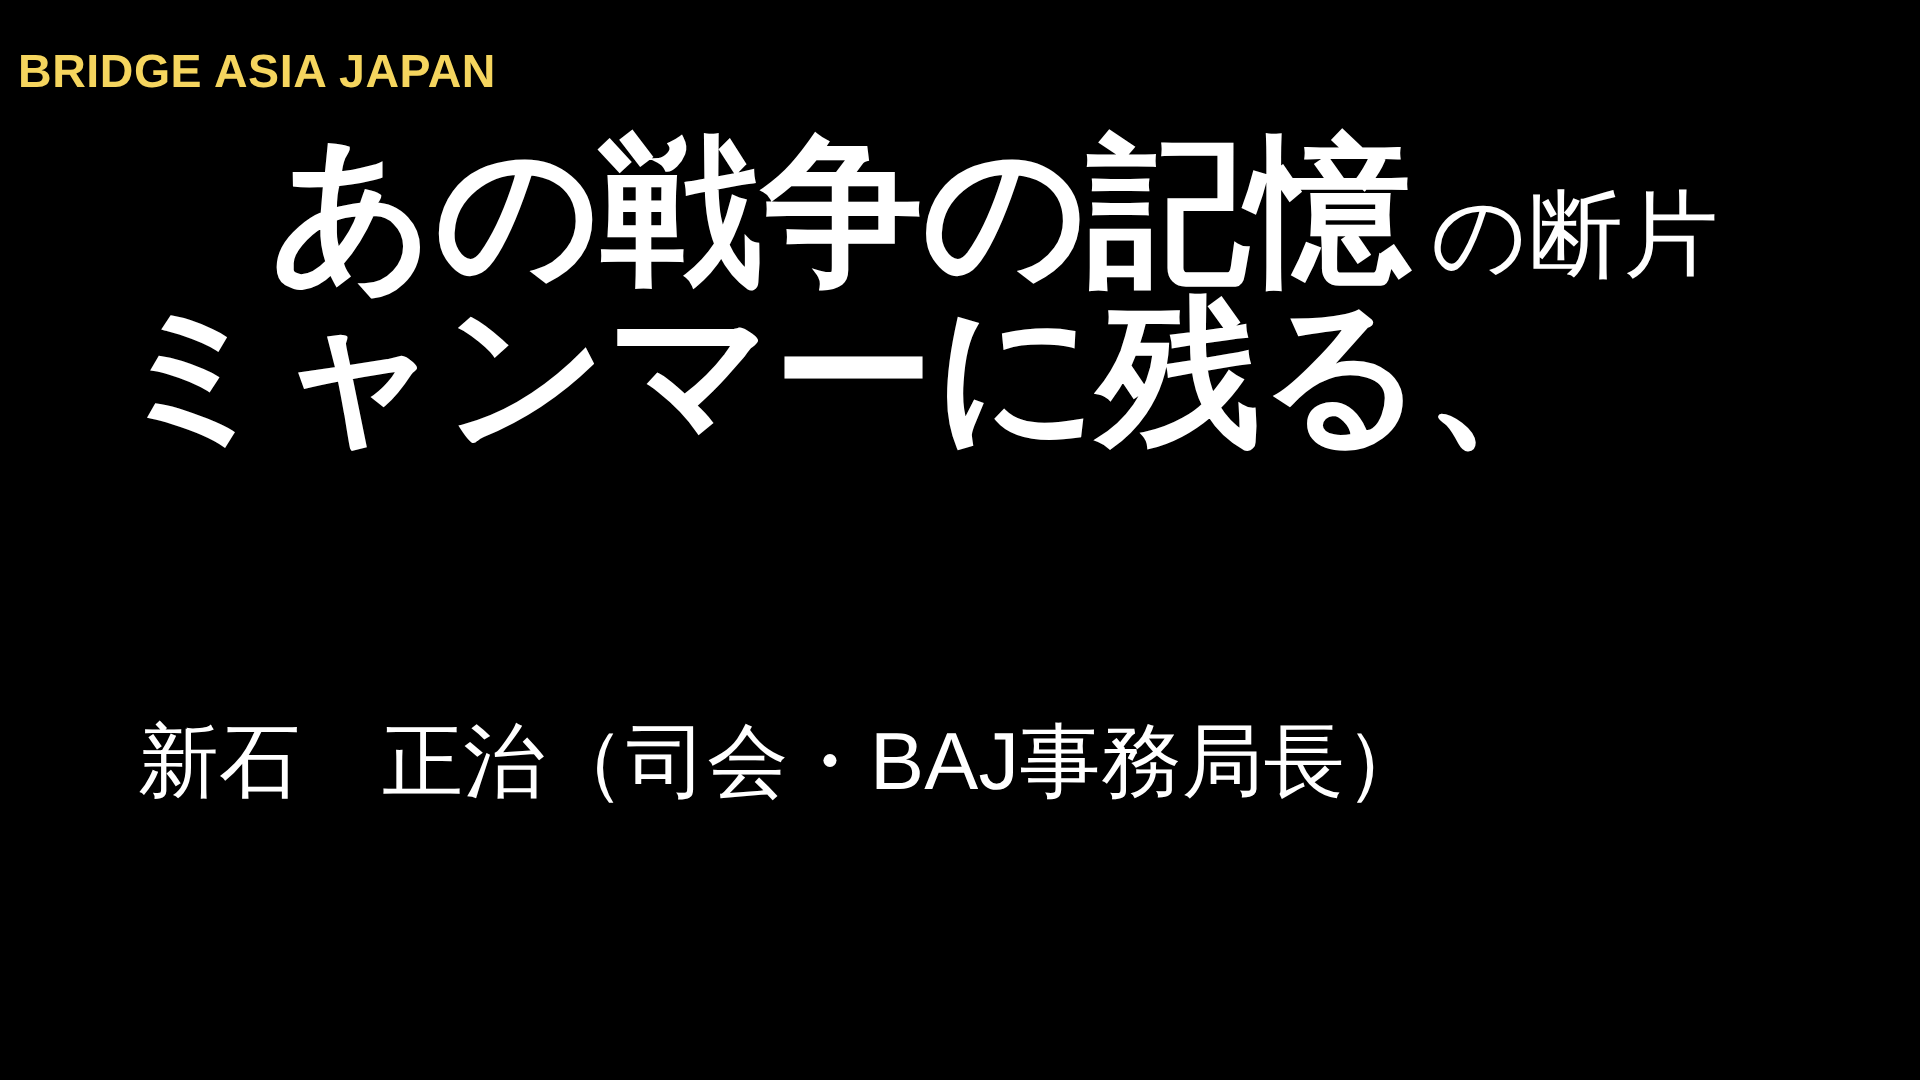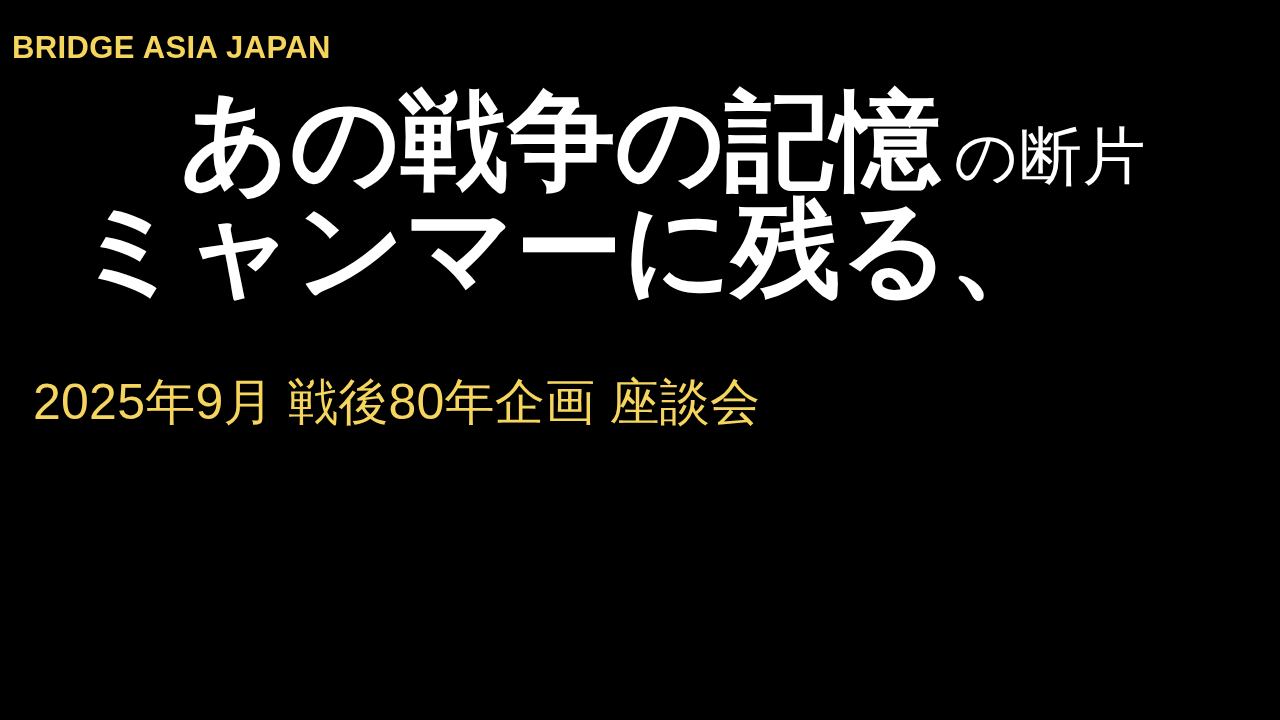--- a/index.html
+++ b/index.html
@@ -103,18 +103,18 @@
 
 <div id="slide" style="background: rgb(0, 0, 0);">
 
   <div id="brand" style="color: rgb(245, 213, 94);">BRIDGE ASIA JAPAN</div>
 
   <div id="headline" style="color: rgb(255, 255, 255);">
     <div class="headline-line" id="headline-line-2"><span>あの戦争の記憶</span><span id="headline-tail">の断片</span></div>
     <div class="headline-line" id="headline-line-1"><span>ミャンマーに残る、</span></div>
   </div>
 
-  <div id="event-line" style="color: rgb(245, 213, 94);">2025年9月 戦後80年企画 座談会</div>
 
   <div id="participants" style="color: rgb(255, 255, 255);">
+    <div class="participant-row">新石　正治（司会・BAJ事務局長）</div>
   </div>
 
 </div>
 
 </body></html>

